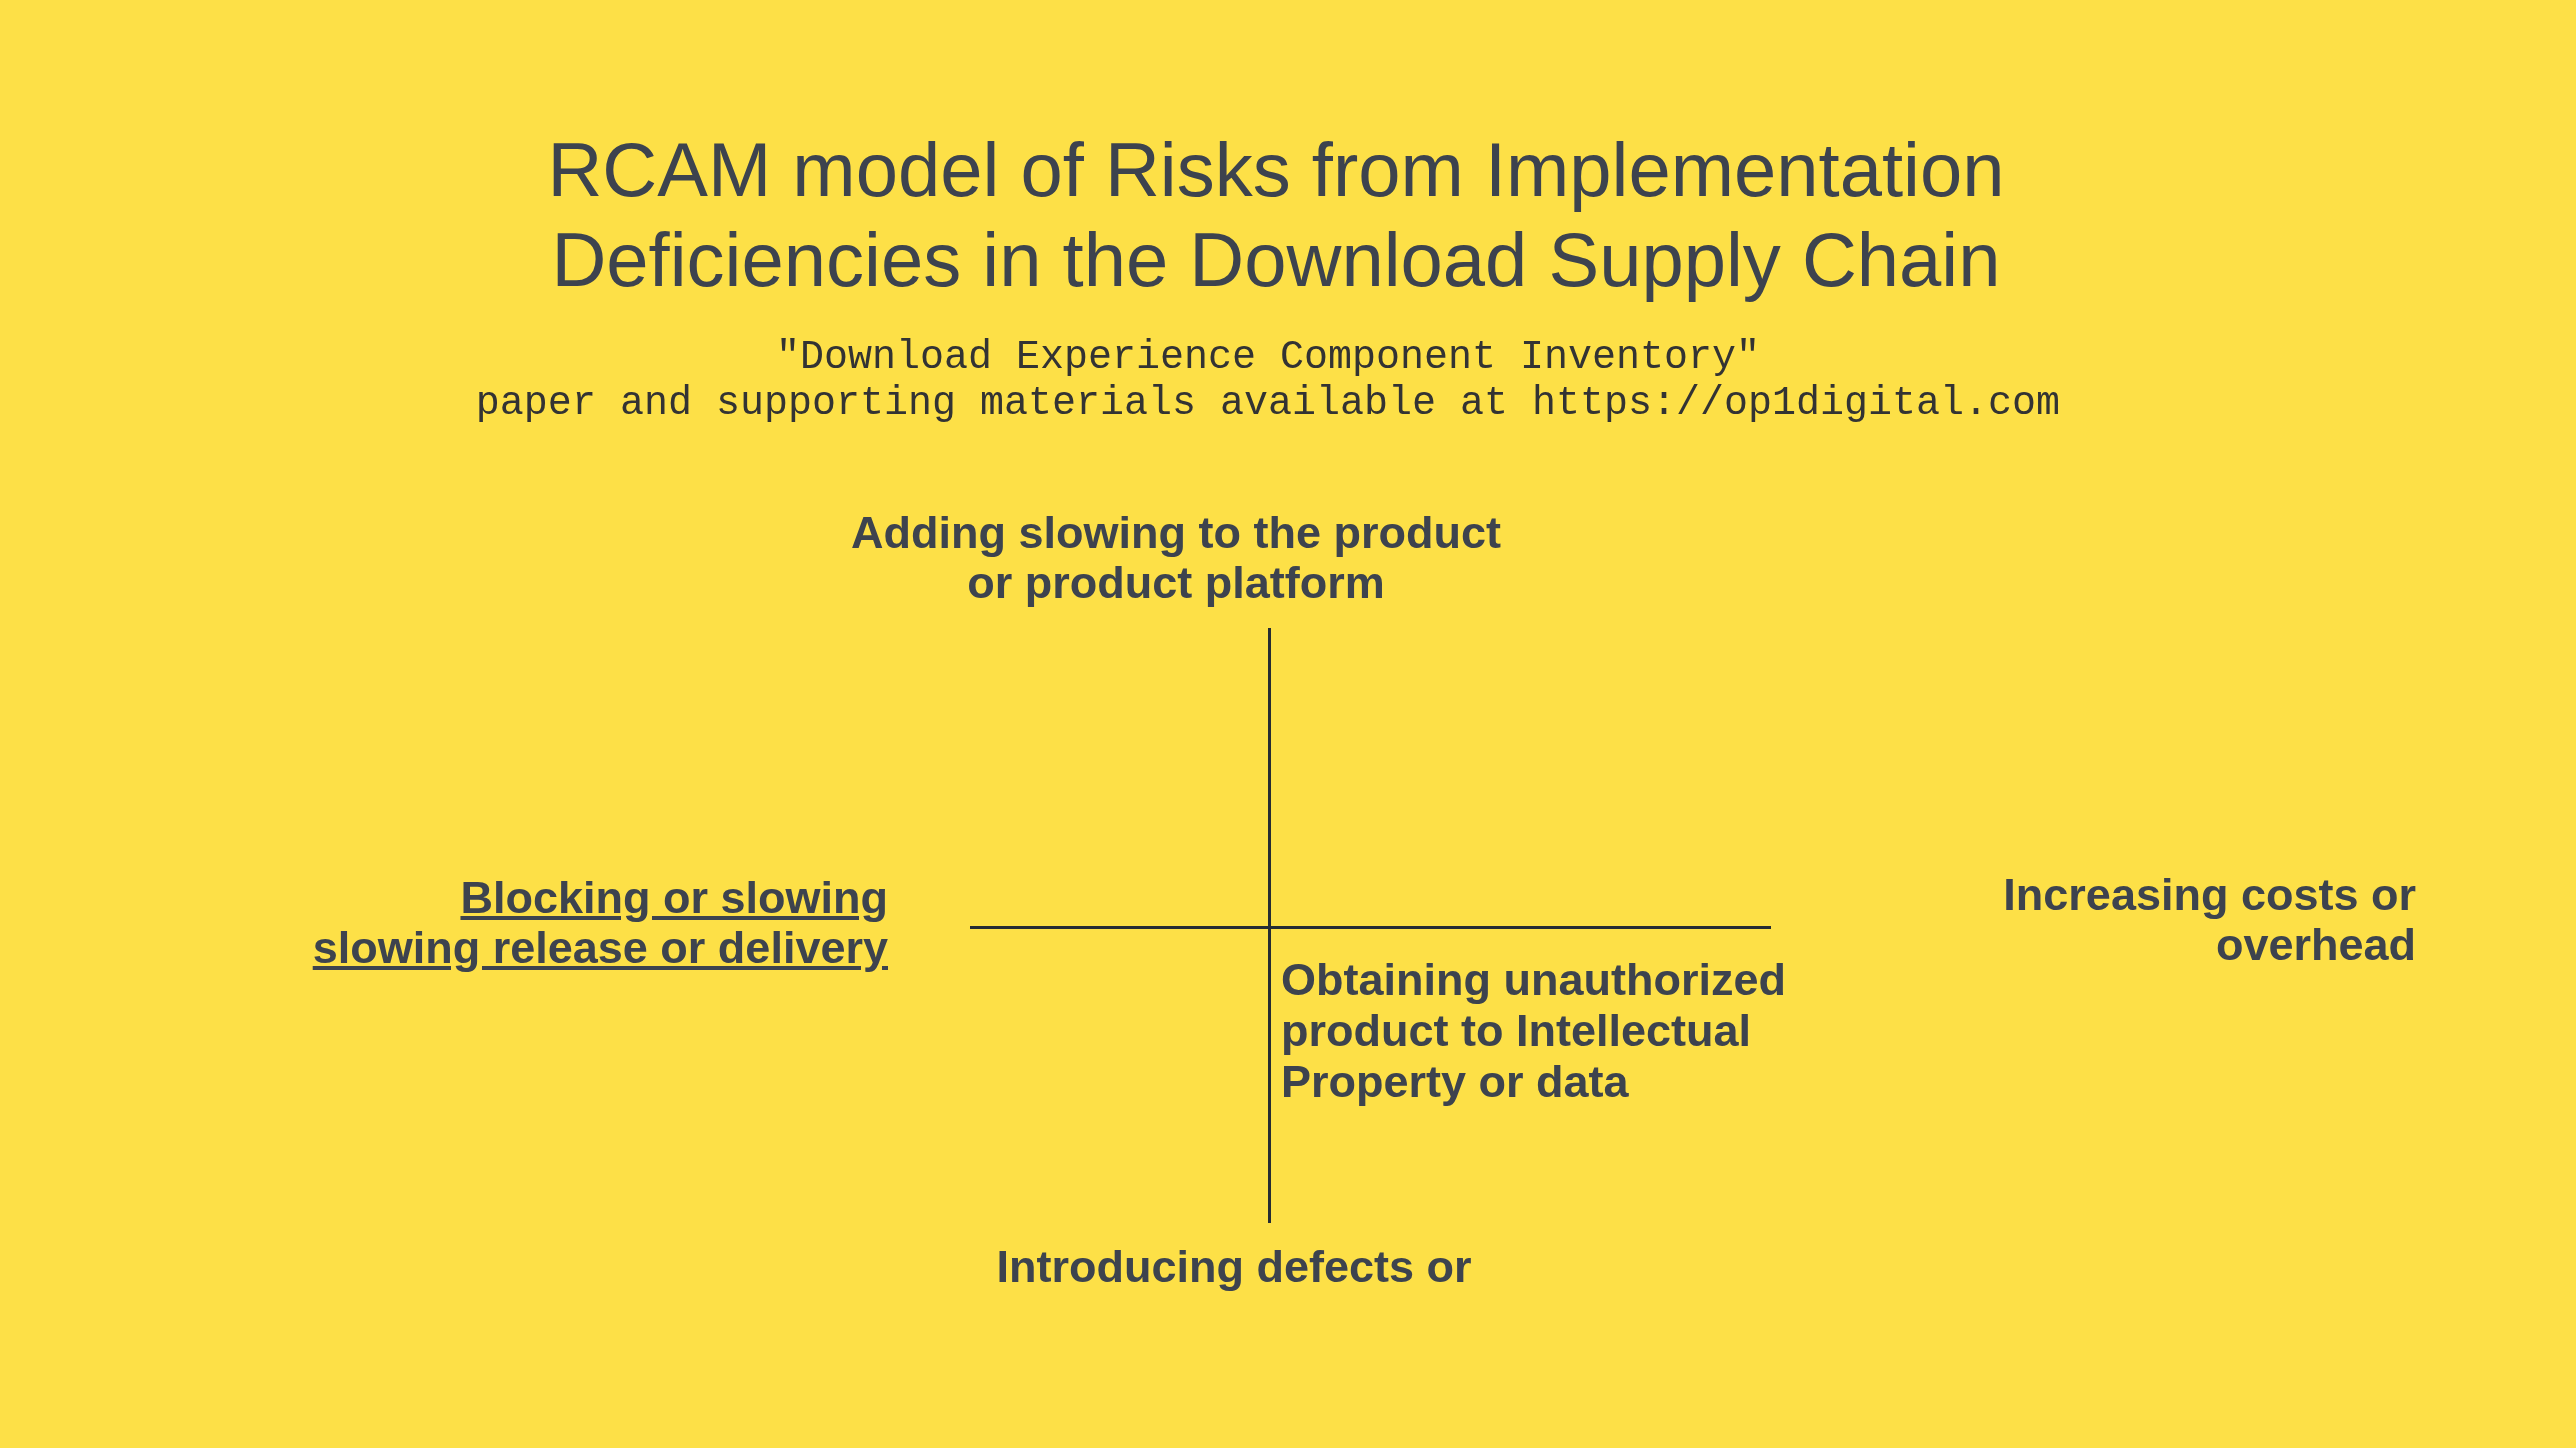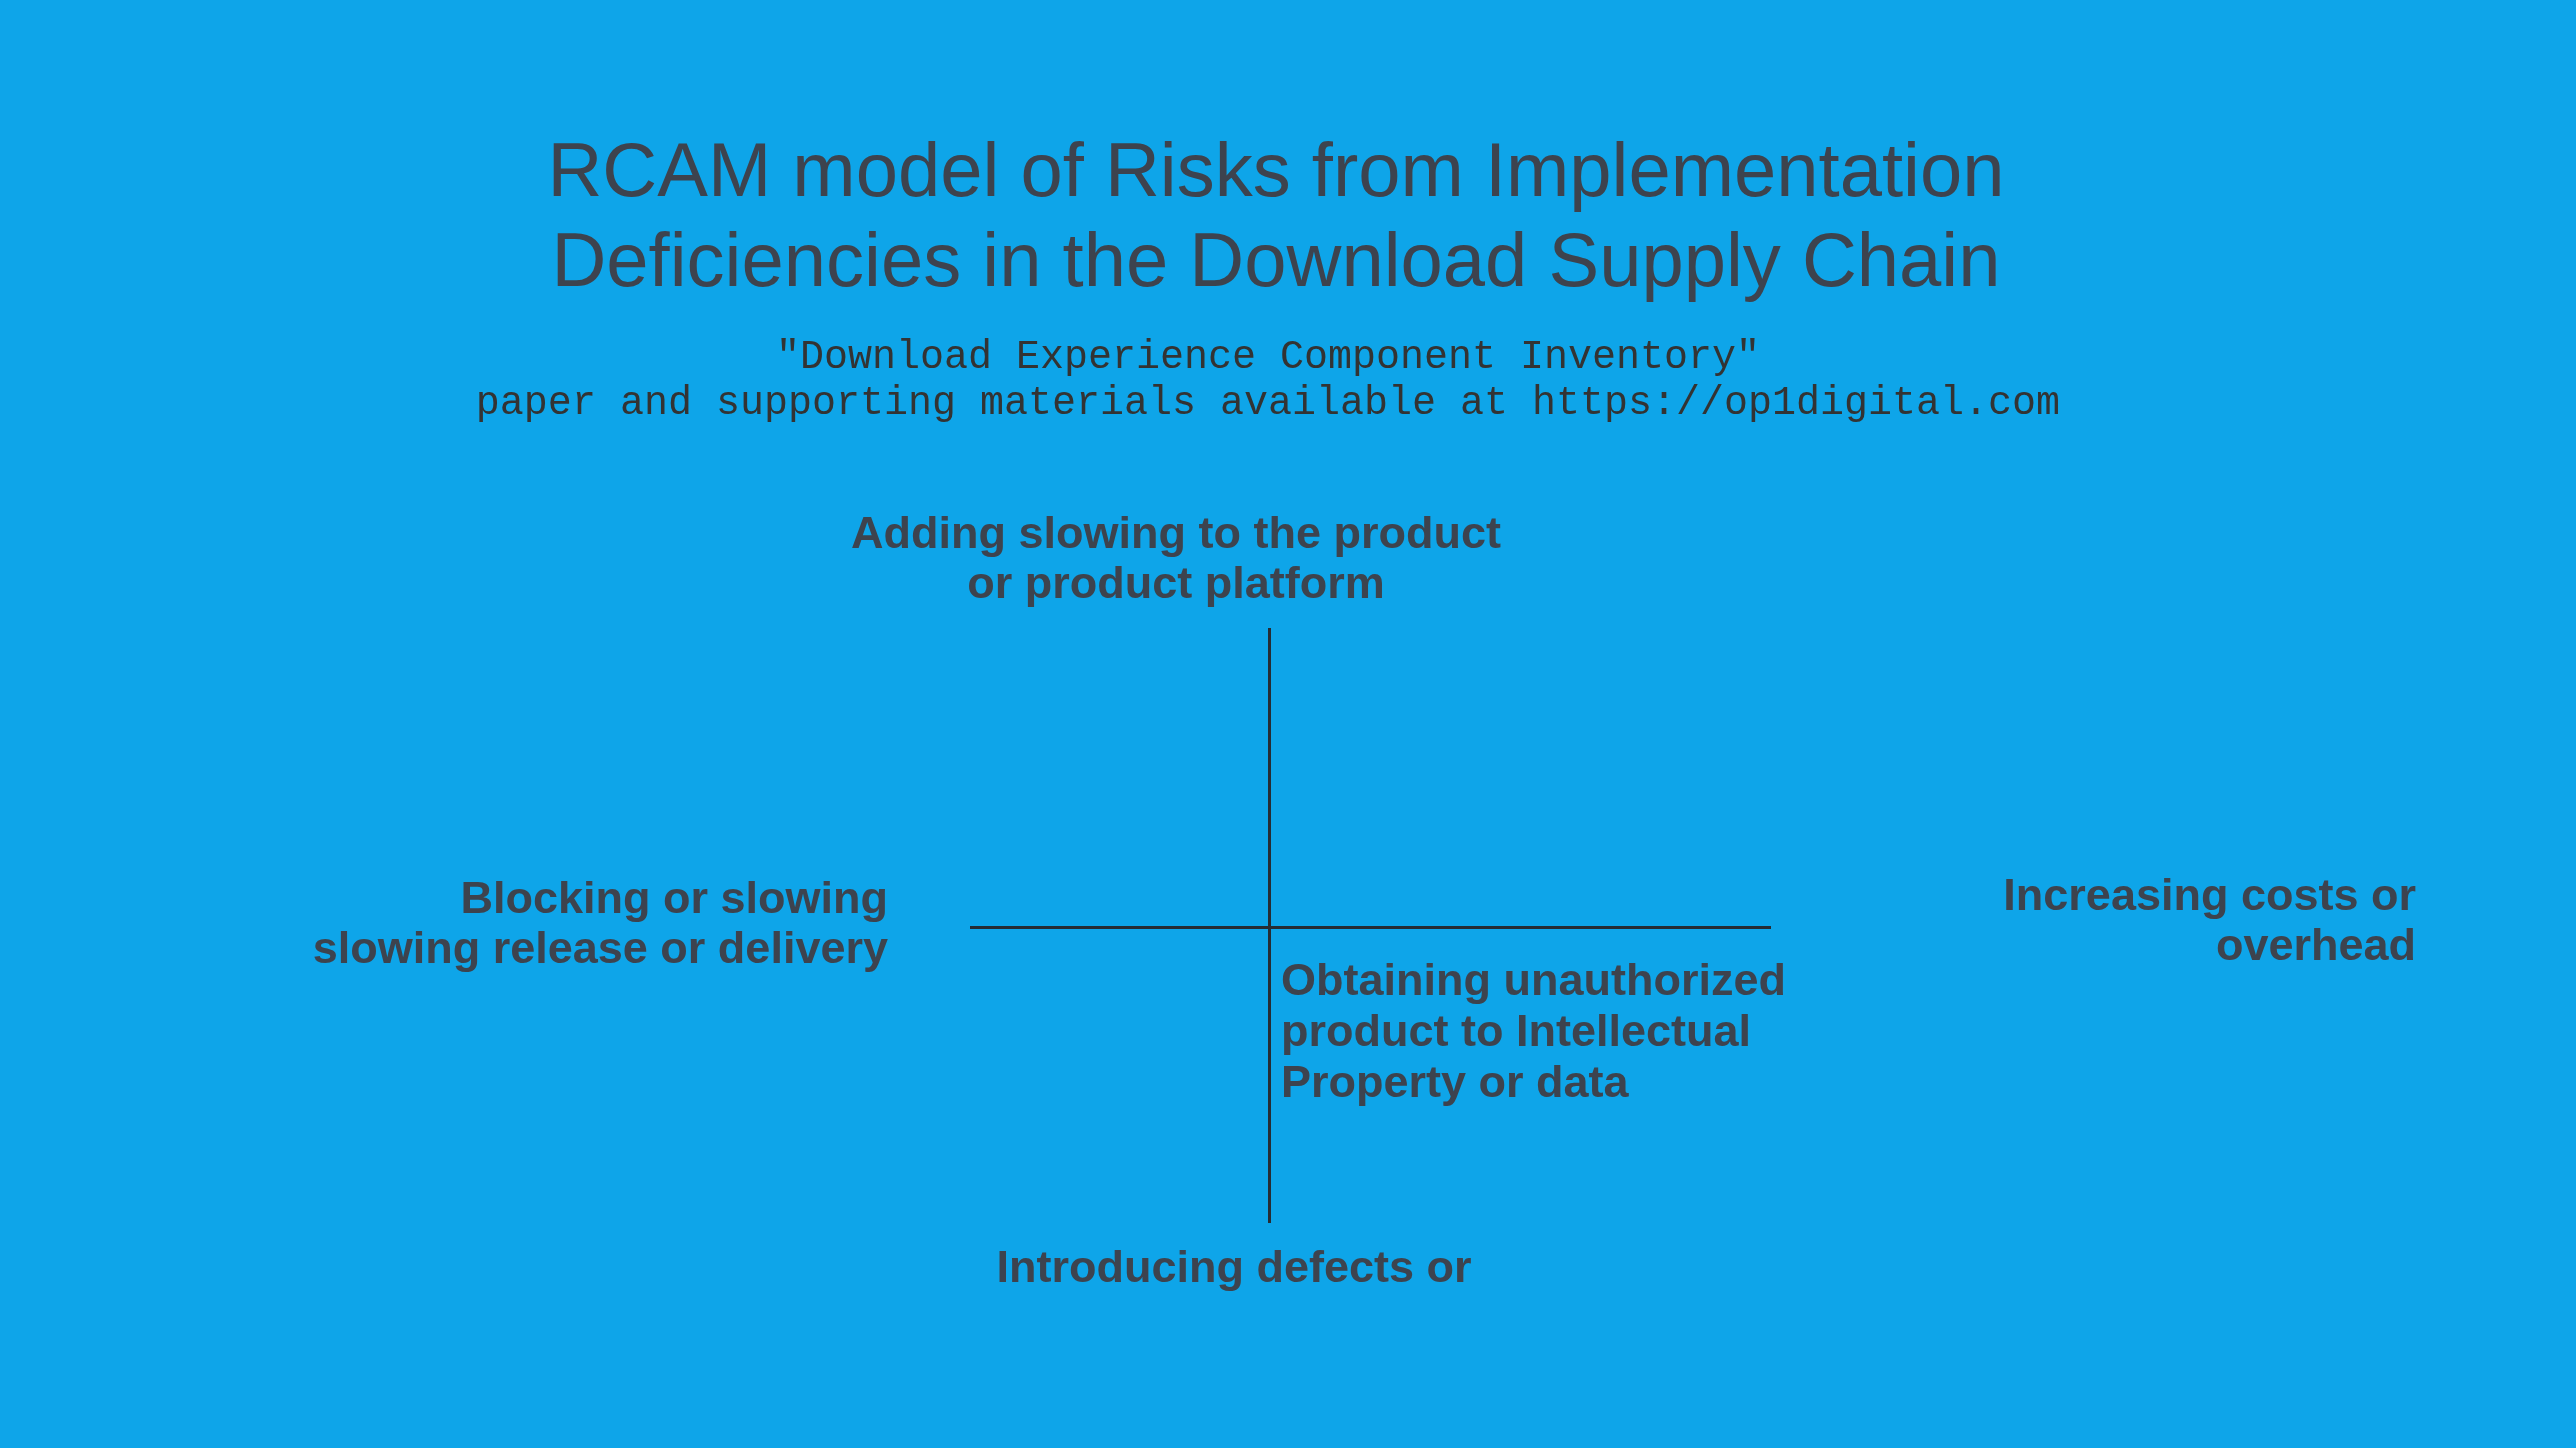--- a/index.html
+++ b/index.html
@@ -4,21 +4,21 @@
 <style>
   html, body {
     margin: 0;
     padding: 0;
     background: #ffffff;
   }
   .canvas {
     position: relative;
     width: 2576px;
     height: 1448px;
-    background: #0ea5e9;
+    background: #fde047;
     overflow: hidden;
     font-family: "Liberation Sans", sans-serif;
   }
   .title {
     position: absolute;
     left: 0;
     top: 125px;
     width: 2552px;
     text-align: center;
     font-size: 76px;
@@ -48,20 +48,21 @@
     left: 728px;
     top: 508px;
     width: 896px;
     text-align: center;
   }
   .qlabel-left {
     left: 191px;
     top: 873px;
     width: 697px;
     text-align: right;
+    text-decoration: underline;
   }
   .qlabel-right {
     left: 1799px;
     top: 870px;
     width: 617px;
     text-align: right;
   }
   .qlabel-lower-right {
     left: 1281px;
     top: 954px;

